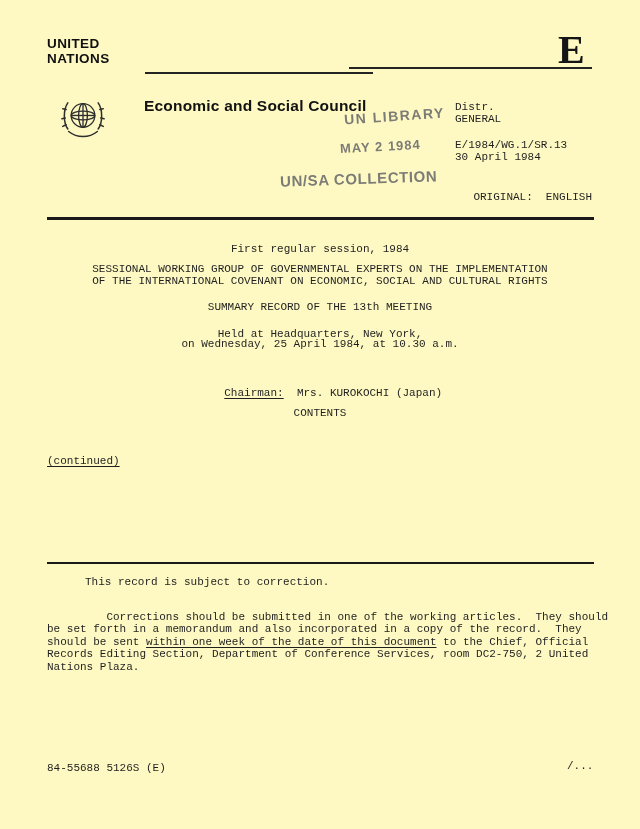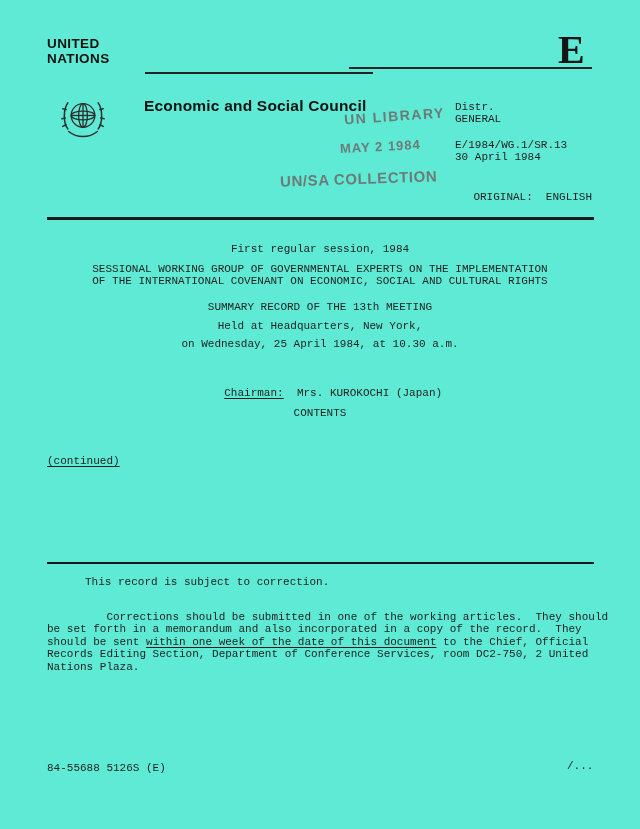--- a/index.html
+++ b/index.html
@@ -1,20 +1,20 @@
 <!DOCTYPE html>
 <html><head>
 <meta charset="utf-8">
 <style>
   html,body{margin:0;padding:0;background:#e9e9e6;}
   .page{
     position:relative;
     width:640px;height:829px;
     margin:0 auto;
-    background:#5eead4;
+    background:#fef9c3;
     font-family:"Liberation Mono","DejaVu Sans Mono",monospace;
     color:#1f1f1f;
     overflow:hidden;
   }
   .abs{position:absolute;}
   .mono{font-family:"Liberation Mono","DejaVu Sans Mono",monospace;font-size:11px;line-height:12.5px;}
   .sans{font-family:"Liberation Sans","DejaVu Sans",sans-serif;}
   .center{left:0;right:0;text-align:center;}
   .pre{white-space:pre-wrap;}
   .u{text-decoration:underline;text-underline-offset:2px;}
@@ -37,21 +37,21 @@
   .doc-date{left:455px;top:151px;}
   .original-line{left:447px;top:178px;white-space:pre;}
   .original-lang{margin-left:13px;}
 
   .top-rule{left:47px;top:217px;width:547px;height:2.5px;background:#1a1a1a;}
 
   .session-line{top:243px;}
   .wg-1{top:263px;}
   .wg-2{top:275px;}
   .record-title{top:301px;}
-  .held-1{top:320px;}
+  .held-1{top:328px;}
   .held-2{top:338px;}
   .chairman-line{top:374px;white-space:pre;}
   .contents-heading{top:407px;}
 
   .contents-par{left:47px;top:430px;width:560px;}
   .contents-continued{left:47px;top:455px;}
 
   .divider{left:47px;top:562px;width:547px;height:2px;background:#1a1a1a;}
 
   .subject-note{left:85px;top:576px;}

